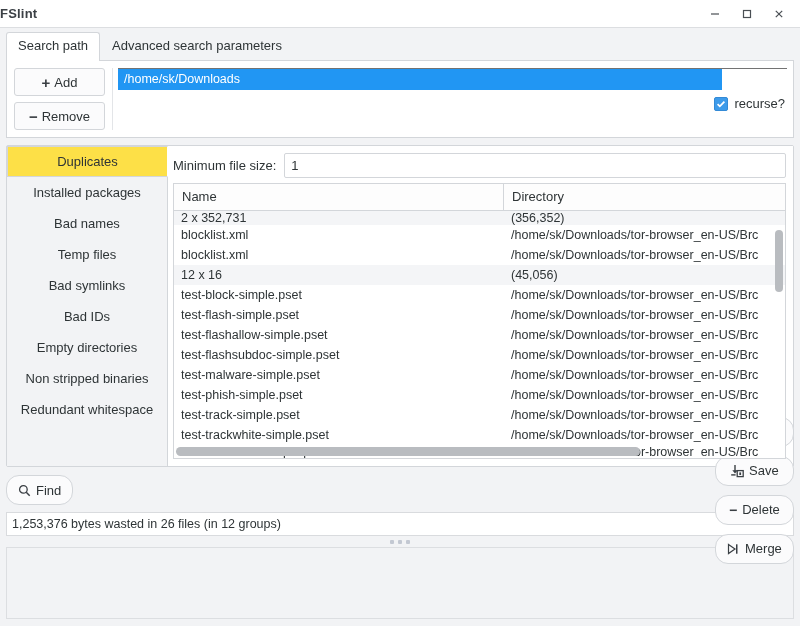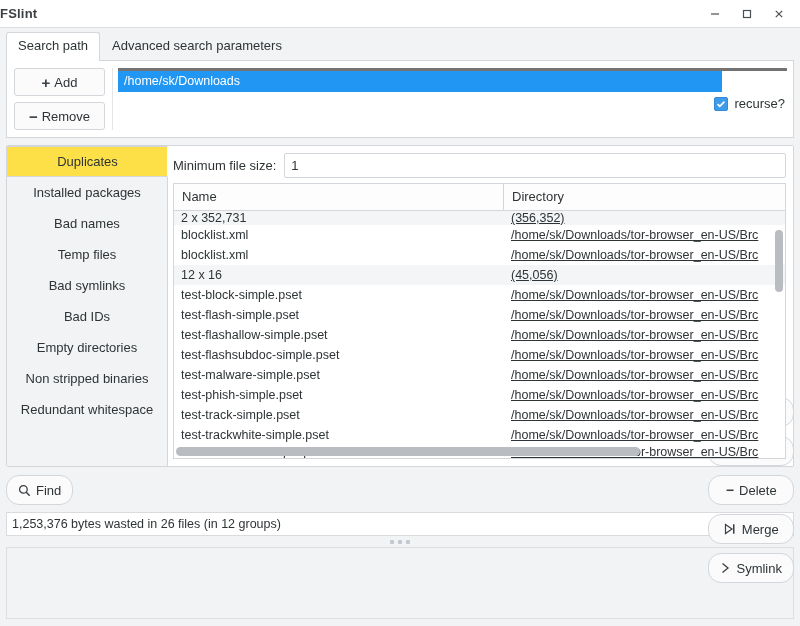--- a/index.html
+++ b/index.html
@@ -126,21 +126,21 @@
   .pathlistwrap {
     flex: 1;
     border-left: 1px solid #e3e5e8;
     padding-left: 5px;
     display: flex;
     flex-direction: column;
     min-width: 0;
   }
   .pathlist {
     background: #ffffff;
-    border-top: 3px solid #737373;
+    border-top: 1px solid #737373;
     flex: 1;
     min-width: 0;
   }
   .path-row {
     background: #2196f3;
     color: #ffffff;
     padding: 2px 6px;
     font-size: 12.5px;
     line-height: 17px;
     white-space: nowrap;
@@ -294,21 +294,20 @@
     flex: none;
     padding-left: 7px;
     overflow: hidden;
     text-overflow: clip;
   }
   .tc-dir {
     flex: 1;
     padding-left: 7px;
     overflow: hidden;
     white-space: nowrap;
-    text-decoration: underline;
   }
   .first-clip { height: 14px; overflow: hidden; align-items: flex-end; }
   .last-clip  { height: 13px; overflow: hidden; }
 
   .vscroll {
     position: absolute;
     right: 2px;
     top: 30px;
     width: 8px;
     bottom: 16px;
@@ -592,26 +591,20 @@
     </div>
 
     <div class="abtn">
       <svg width="13" height="12" viewBox="0 0 13 12">
         <polygon points="1.5,1.5 8,6 1.5,10.5" fill="none" stroke="#3a3f44" stroke-width="1.2"></polygon>
         <rect x="9" y="1.3" width="1.5" height="9.4" fill="#3a3f44"></rect>
       </svg>
       <span>Merge</span>
     </div>
 
-    <div class="abtn">
-      <svg width="11" height="12" viewBox="0 0 11 12">
-        <polyline points="2.5,1.5 8,6 2.5,10.5" fill="none" stroke="#3a3f44" stroke-width="1.3"></polyline>
-      </svg>
-      <span>Symlink</span>
-    </div>
   </div>
 </div>
 
 <div class="statusbar">
   <span>1,253,376 bytes wasted in 26 files (in 12 groups)</span>
 </div>
 
 <div class="splitter">
   <span class="sdot"></span>
   <span class="sdot"></span>

